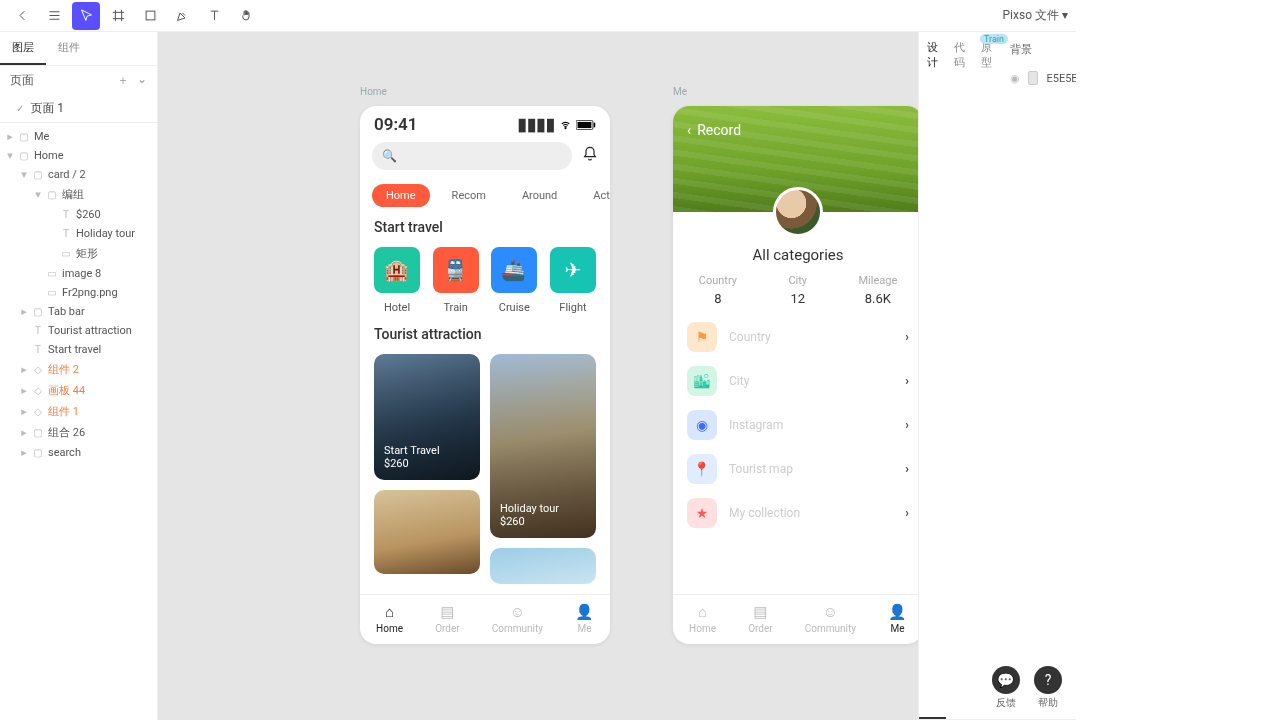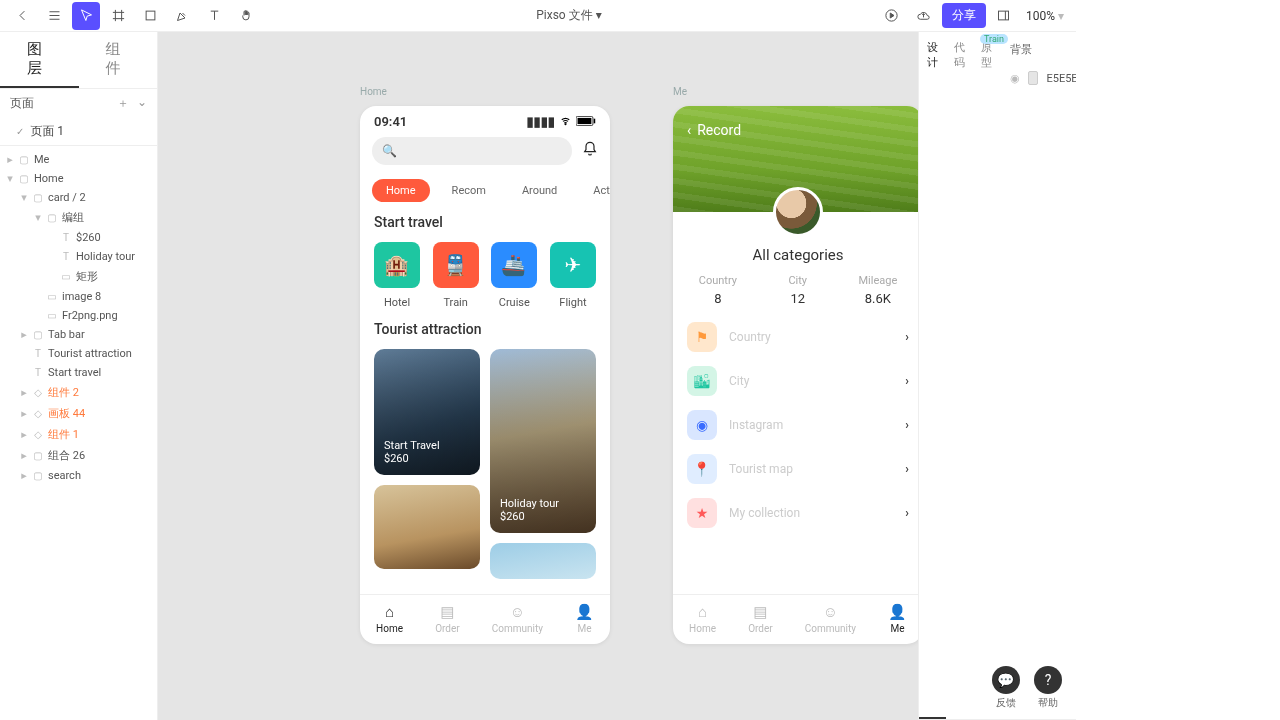--- a/index.html
+++ b/index.html
@@ -11,21 +11,21 @@
   .tb-btn{width:28px;height:28px;display:flex;align-items:center;justify-content:center;border-radius:4px;color:#555}
   .tb-btn.active{background:#5a4fff;color:#fff}
   .tb-btn svg{width:15px;height:15px;stroke:currentColor;fill:none;stroke-width:1.6}
   .doc-title{font-size:12px;color:#555;display:flex;align-items:center;gap:4px}
   .share-btn{background:#5a4fff;color:#fff;padding:4px 10px;border-radius:4px;font-size:12px}
   .zoom{font-size:12px;color:#333;padding:0 4px}
   
   .main{flex:1;display:flex;overflow:hidden}
   .left{width:158px;border-right:1px solid #eee;display:flex;flex-direction:column;background:#fff}
   .left-tabs{display:flex;border-bottom:1px solid #eee}
-  .left-tab{padding:8px 27px;font-size:15px;color:#888}
+  .left-tab{padding:8px 12px;font-size:11px;color:#888}
   .left-tab.active{color:#222;border-bottom:2px solid #333}
   .pages{border-bottom:1px solid #eee}
   .pages-head{display:flex;align-items:center;justify-content:space-between;padding:6px 10px;color:#555}
   .pages-head .icons{display:flex;gap:8px;color:#999}
   .page-item{padding:5px 10px 5px 16px;color:#444;display:flex;align-items:center;gap:6px}
   .page-item::before{content:"✓";color:#999;font-size:10px}
   .layers{flex:1;overflow:auto;padding:4px 0}
   .layer{display:flex;align-items:center;gap:4px;padding:3px 6px;color:#555;font-size:11px;white-space:nowrap}
   .layer.orange{color:#ff7a3c}
   .layer .tw{display:inline-block;width:8px;text-align:center;color:#bbb}
@@ -45,21 +45,21 @@
   .bgrow{display:flex;align-items:center;gap:8px;font-size:11px;color:#555}
   .swatch{width:14px;height:14px;border:1px solid #ccc;background:#e5e5e5;border-radius:2px}
   .export-row{display:flex;align-items:center;justify-content:space-between;padding:10px;color:#888;font-size:11px}
   
   .floaters{position:absolute;right:14px;bottom:10px;display:flex;gap:14px;align-items:end}
   .fab{display:flex;flex-direction:column;align-items:center;gap:2px;color:#666;font-size:10px}
   .fab .c{width:28px;height:28px;border-radius:50%;background:#333;color:#fff;display:flex;align-items:center;justify-content:center;font-size:14px}
 
   
   .phone{display:flex;flex-direction:column;height:100%}
-  .status{display:flex;justify-content:space-between;align-items:center;padding:8px 14px 2px;font-size:13px;font-weight:600}
+  .status{display:flex;justify-content:space-between;align-items:center;padding:8px 14px 2px;font-size:17px;font-weight:600}
   .sicons{display:flex;gap:4px;align-items:center}
   .srow{display:flex;align-items:center;gap:10px;padding:6px 12px}
   .search{flex:1;height:28px;background:#eee;border-radius:14px;display:flex;align-items:center;padding:0 10px;color:#aaa}
   .bell{color:#333;font-size:16px}
   .pill-row{display:flex;gap:8px;padding:8px 12px}
   .pill{padding:5px 14px;border-radius:14px;font-size:11px;color:#666}
   .pill.active{background:#ff5a3c;color:#fff}
   .sect-title{padding:4px 14px;font-size:14px;font-weight:500;color:#333}
   .cat-row{display:flex;justify-content:space-between;padding:8px 14px;gap:10px}
   .cat{display:flex;flex-direction:column;align-items:center;gap:8px;font-size:11px;color:#555}
@@ -128,41 +128,20 @@
         </div>
       <div class="tb-btn">
           <svg viewBox="0 0 24 24">
             <path d="M8 12V6a1 1 0 012 0v5M10 11V5a1 1 0 012 0v6M12 11V6a1 1 0 012 0v5M14 11V8a1 1 0 012 0v6a5 5 0 01-10 0v-2"></path>
           </svg>
         </div>
     </div>
     <div class="doc-title">
         <span>Pixso 文件 ▾</span>
       </div>
-    <div class="tb-right">
-      <div class="tb-btn">
-          <svg viewBox="0 0 24 24">
-            <circle cx="12" cy="12" r="9"></circle>
-            <path d="M10 8l6 4-6 4z" fill="currentColor"></path>
-          </svg>
-        </div>
-      <div class="tb-btn">
-          <svg viewBox="0 0 24 24">
-            <path d="M7 18a4 4 0 010-8 6 6 0 0111 2 3 3 0 010 6H7zM12 9v6m0-6l-2 2m2-2l2 2"></path>
-          </svg>
-        </div>
-      <div class="share-btn">分享</div>
-      <div class="tb-btn">
-          <svg viewBox="0 0 24 24">
-            <rect x="4" y="5" width="16" height="14"></rect>
-            <path d="M15 5v14"></path>
-          </svg>
-        </div>
-      <div class="zoom"><span>100%</span> <span style="color:#bbb">▾</span></div>
-    </div>
   </div>
 
   <div class="main">
 
     <div class="left">
       <div class="left-tabs">
         <div class="left-tab active">图层</div>
         <div class="left-tab">组件</div>
       </div>
       <div class="pages">

